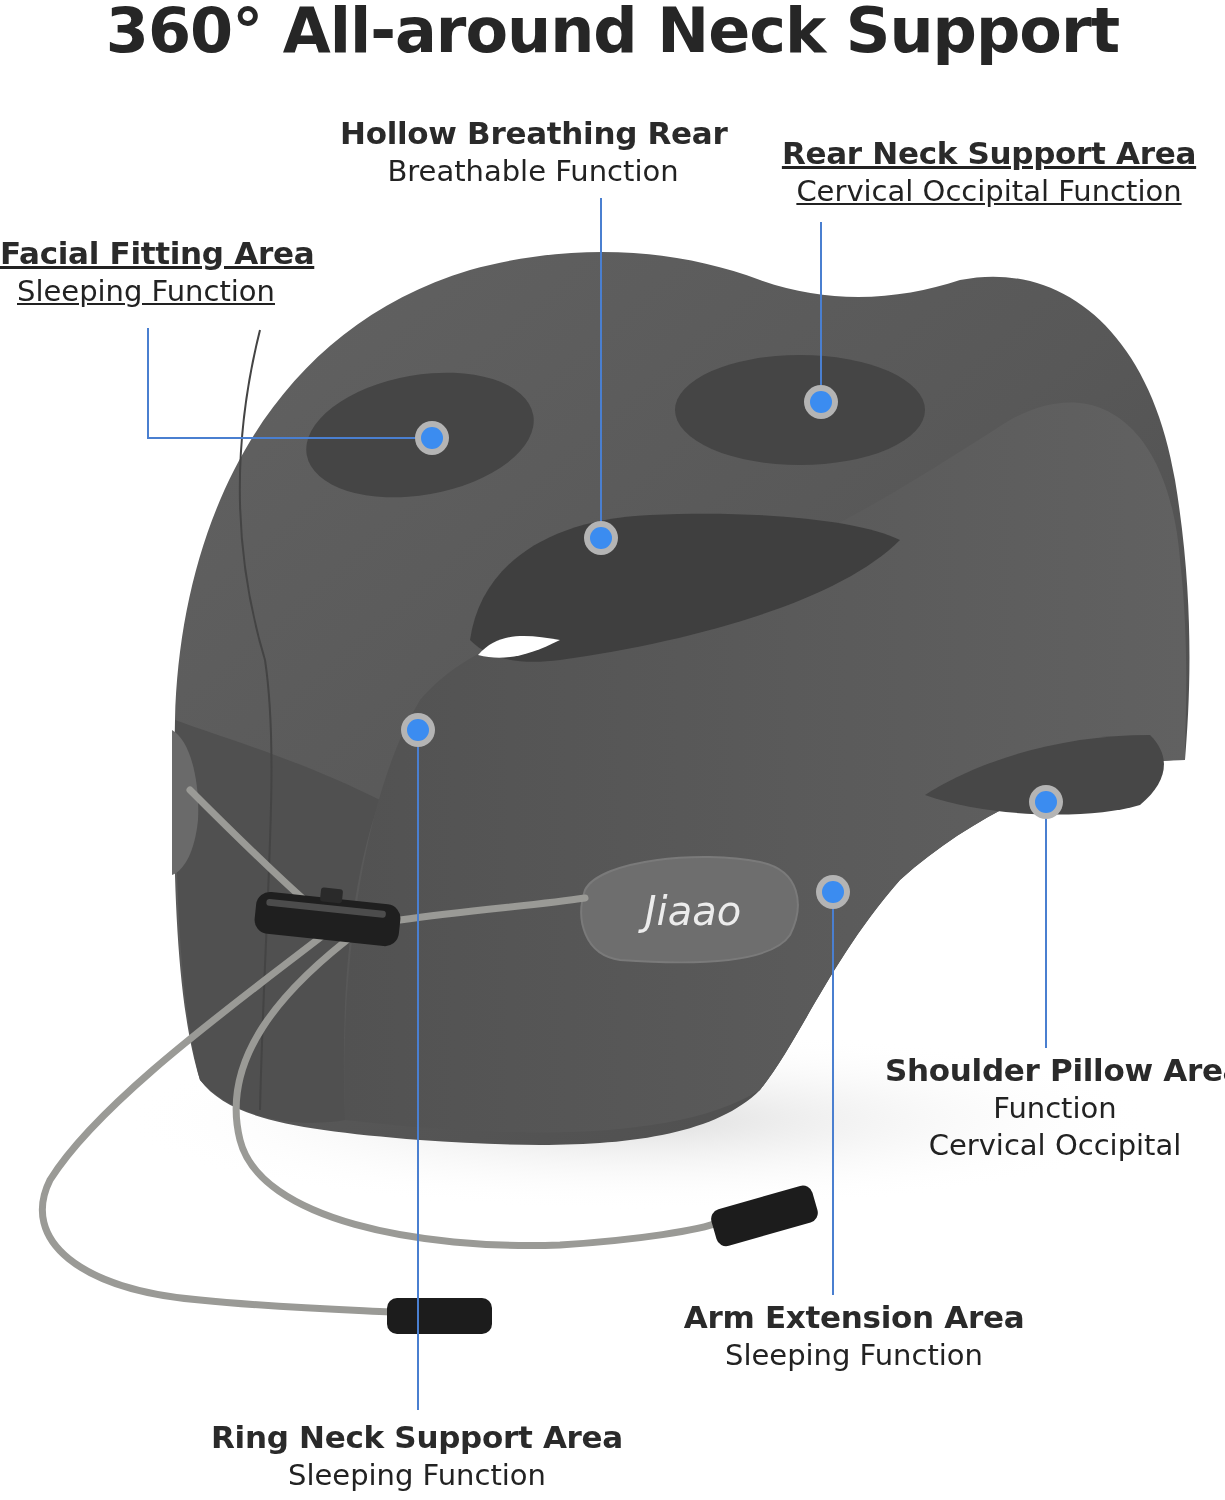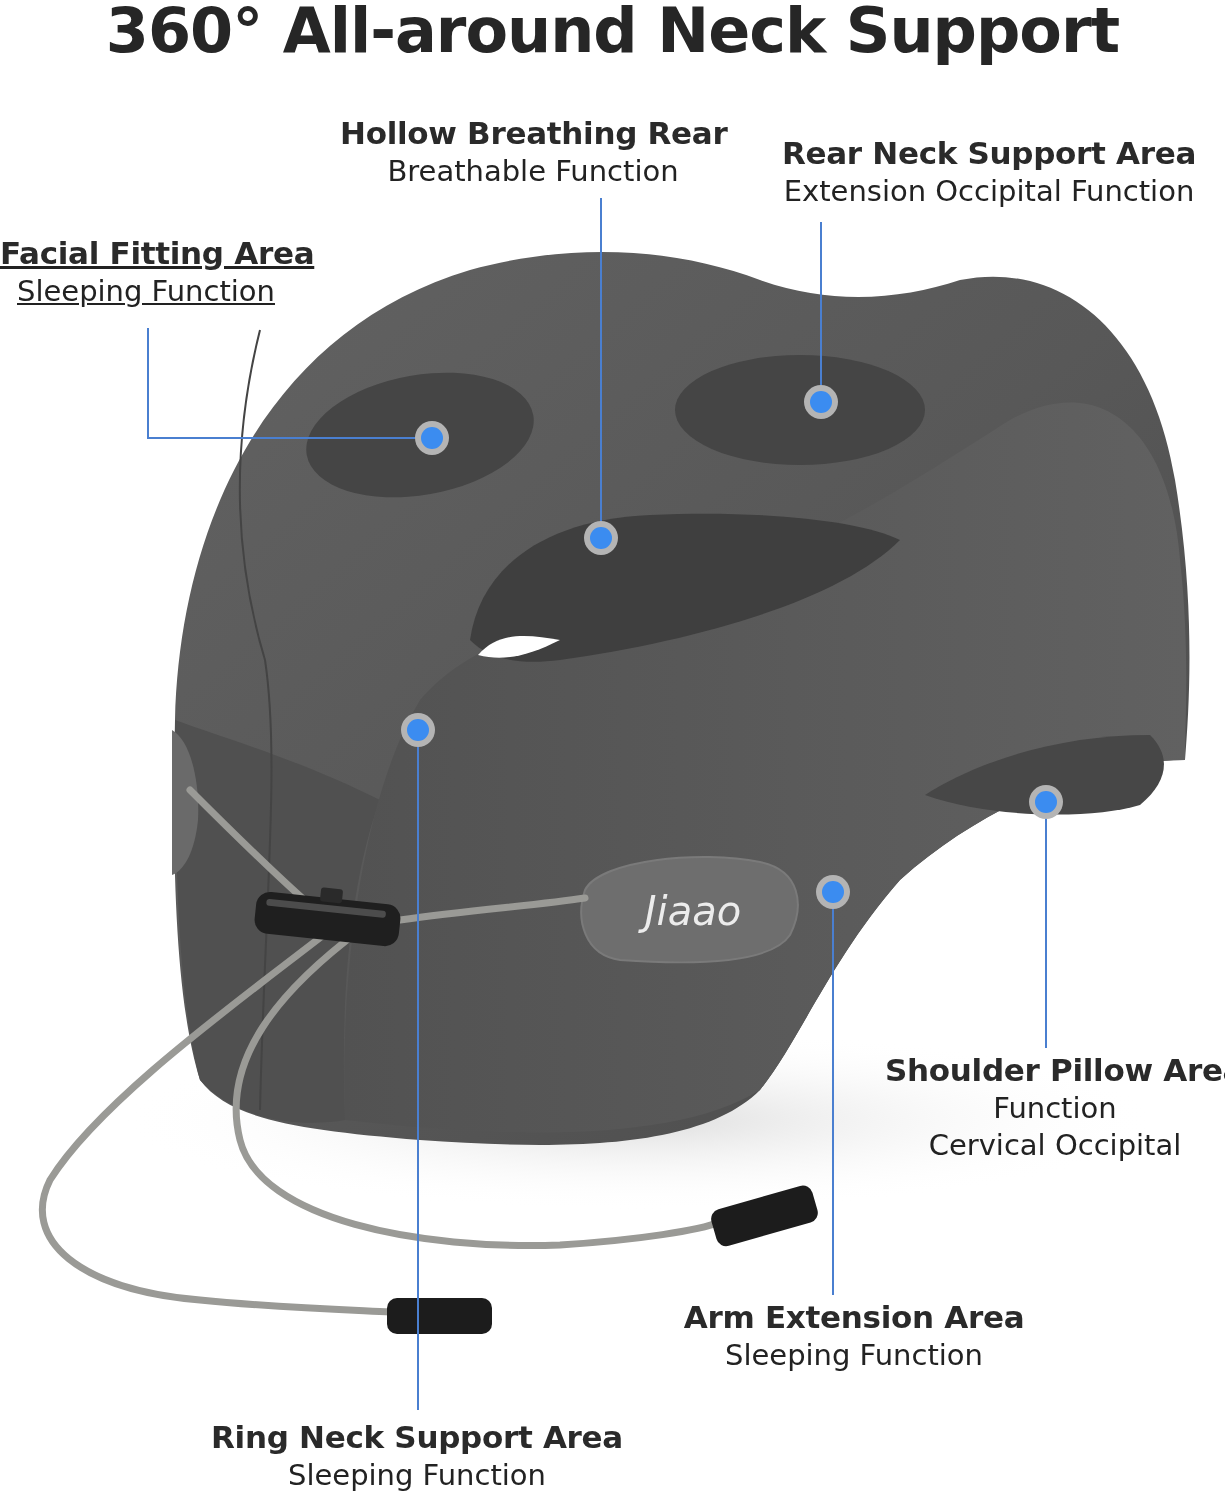--- a/index.html
+++ b/index.html
@@ -115,23 +115,23 @@
         <circle cx="1046" cy="802" r="11" fill="#3b8cf0"></circle>
       </g>
   </g>
 </svg>
 
 <div class="label" style="left:340px; top:113px; width:386px;">
   <div class="h">Hollow Breathing Rear</div>
   <div class="s">Breathable Function</div>
 </div>
 
-<div class="label" style="left:775px; top:133px; width:428px;">
+<div class="label" style="left:775px; top:133px; width:428px;text-decoration:underline;">
   <div class="h">Rear Neck Support Area</div>
-  <div class="s">Extension Occipital Function</div>
+  <div class="s">Cervical Occipital Function</div>
 </div>
 
 <div class="label" style="left:0px; top:233px; width:292px;text-decoration:underline;">
   <div class="h">Facial Fitting Area</div>
   <div class="s">Sleeping Function</div>
 </div>
 
 <div class="label" style="left:885px; top:1050px; width:340px;">
   <div class="h">Shoulder Pillow Area</div>
   <div class="s">Function</div>

